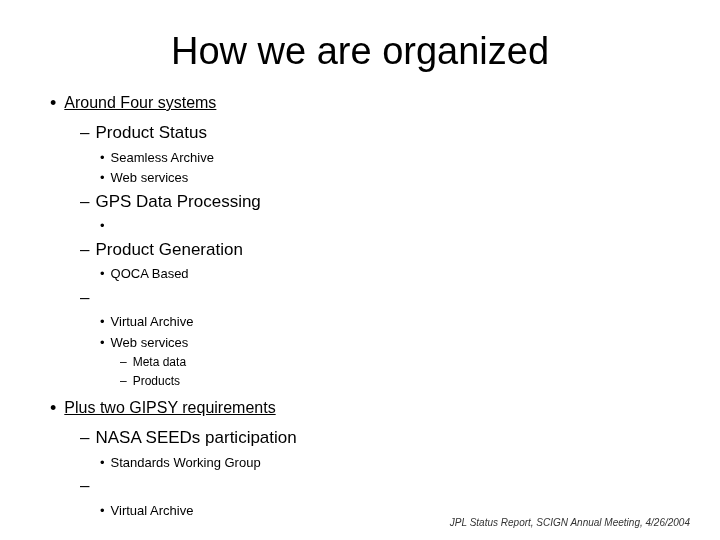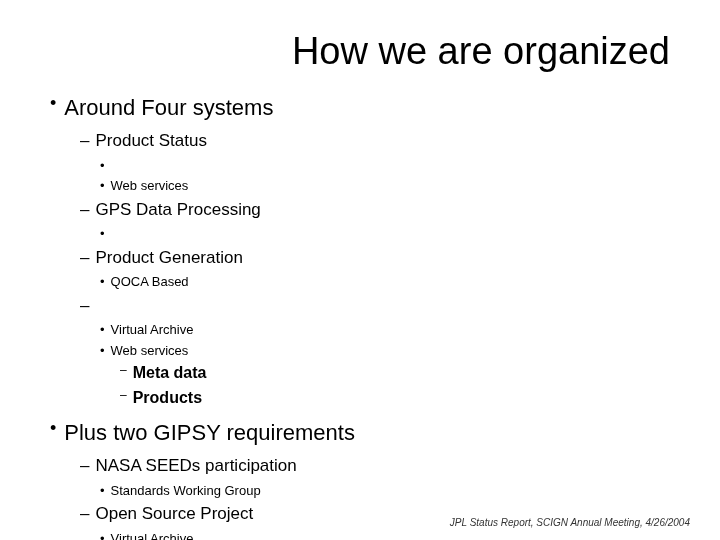--- a/index.html
+++ b/index.html
@@ -20,21 +20,21 @@
     .slide {
       width: 720px;
       height: 540px;
       padding: 30px 50px 20px 50px;
       position: relative;
     }
 
     .title {
       font-size: 38px;
       font-weight: normal;
-      text-align: right;
+      text-align: center;
       margin-bottom: 18px;
       color: #000000;
     }
 
     .content {
       font-size: 15px;
       color: #000000;
       line-height: 1.5;
     }
 
@@ -98,36 +98,36 @@
       font-size: 13px;
     }
 
     .sub-dash {
       display: flex;
       align-items: flex-start;
       margin-bottom: 1px;
     }
 
     .sub-dash-text {
-      font-size: 16px;
-      font-weight: bold;
+      font-size: 12px;
     }
 
     .footer {
       position: absolute;
       bottom: 12px;
       right: 30px;
       font-size: 10px;
       color: #333333;
       font-style: italic;
       text-align: right;
     }
 
     .large-bullet {
-      font-size: 22px;
+      font-size: 16px;
+      text-decoration: underline;
     }
 
     .large-dash {
       font-size: 17px;
     }
   </style>
 </head>
 <body>
 
 <div class="slide">
@@ -141,20 +141,21 @@
     </div>
 
     <div class="indent1">
       <div class="dash-item">
         <span class="dash large-dash">–</span>
         <span class="dash-text large-dash">Product Status</span>
       </div>
       <div class="indent2">
         <div class="dot-item">
           <span class="dot-small">•</span>
+          <span class="dot-text">Seamless Archive</span>
         </div>
         <div class="dot-item">
           <span class="dot-small">•</span>
           <span class="dot-text">Web services</span>
         </div>
       </div>
     </div>
 
     <div class="indent1">
       <div class="dash-item">
@@ -221,21 +222,20 @@
         <div class="dot-item">
           <span class="dot-small">•</span>
           <span class="dot-text">Standards Working Group</span>
         </div>
       </div>
     </div>
 
     <div class="indent1">
       <div class="dash-item">
         <span class="dash large-dash">–</span>
-        <span class="dash-text large-dash">Open Source Project</span>
       </div>
       <div class="indent2">
         <div class="dot-item">
           <span class="dot-small">•</span>
           <span class="dot-text">Virtual Archive</span>
         </div>
       </div>
     </div>
 
   </div>

